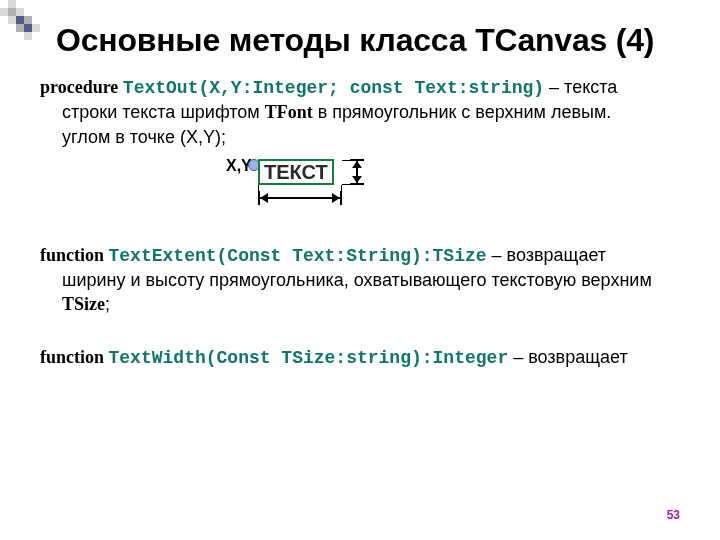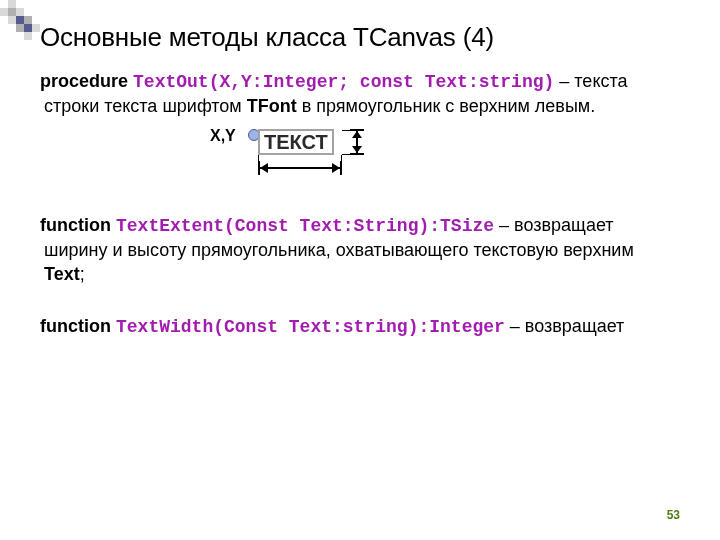--- a/index.html
+++ b/index.html
@@ -36,89 +36,89 @@
   .slide {
     position: absolute;
     top: 0;
     left: 0;
     right: 0;
     bottom: 0;
     padding: 18px 32px 20px 40px;
     box-sizing: border-box;
   }
   .title {
-    font-size: 26px;
-    font-weight: normal;
-    margin: 4px 0 16px 0;
+    font-size: 32px;
+    font-weight: bold;
+    margin: 4px 0 16px 16px;
     letter-spacing: -0.2px;
   }
   .body {
     font-size: 18px;
     line-height: 1.35;
   }
   .block {
     margin-bottom: 28px;
   }
   .mono {
-    font-family: Liberation Sans, sans-serif;
+    font-family: Liberation Serif, serif;
     font-weight: bold;
   }
   .keyword {
     font-family: "Courier New", monospace;
     font-weight: bold;
-    color: #a21caf;
+    color: #0f766e;
   }
   .desc {
     font-family: Arial, Helvetica, sans-serif;
     font-weight: normal;
     color: #000;
   }
   .indent {
-    margin-left: 4px;
+    margin-left: 22px;
     display: block;
   }
   .pagenum {
     position: absolute;
     right: 40px;
     bottom: 18px;
     font-size: 12px;
     font-weight: bold;
-    color: #4d7c0f;
+    color: #a21caf;
   }
 
   
   .diagram-wrap {
     margin: 6px 0 0 170px;
     position: relative;
     width: 200px;
     height: 60px;
   }
   .xy-label {
     position: absolute;
     top: 0;
-    left: 0;
+    left: 16px;
     font-weight: bold;
     font-size: 16px;
   }
   .xy-dot {
     position: absolute;
     top: 4px;
     left: 38px;
     width: 10px;
     height: 10px;
     border-radius: 50%;
     background: #9db4e6;
     border: 1px solid #3d5aa8;
   }
   .text-box {
     position: absolute;
     top: 4px;
     left: 48px;
     padding: 1px 4px;
-    border: 2px solid #a3a3a3;
+    border: 2px solid #15803d;
     font-size: 20px;
     font-weight: bold;
     color: #2a2a2a;
     background: #fff;
     line-height: 1;
   }
   
   .arrow-h {
     position: absolute;
     top: 36px;
@@ -227,20 +227,21 @@
 
   <div class="title">Основные методы класса TCanvas (4)</div>
 
   <div class="body">
 
     <div class="block">
       <span class="mono">procedure </span><span class="keyword">TextOut(X,Y:Integer; const Text:string)</span><span class="desc"> – текста</span>
       <span class="indent desc">
         <span>строки текста шрифтом </span><span class="mono" style="color:#000;">TFont</span><span>  в прямоугольник с верхним левым.</span>
       </span>
+      <span class="indent desc">углом в точке (X,Y);</span>
 
       
       <div class="diagram-wrap">
         <div class="xy-label">X,Y</div>
         <div class="xy-dot"></div>
         <div class="text-box">ТЕКСТ</div>
 
         <div class="ext-line" style="top:5px;left:132px;width:10px;height:1px;"></div>
         <div class="ext-line" style="top:29px;left:132px;width:10px;height:1px;"></div>
         <div class="arrow-v">
@@ -260,24 +261,24 @@
           <div class="ah-l"></div>
             <div class="ah-r"></div>
         </div>
       </div>
     </div>
 
     <div class="block">
       <span class="mono">function </span><span class="keyword">TextExtent(Const Text:String):TSize</span><span class="desc"> – возвращает</span>
       <span class="indent desc">ширину и высоту прямоугольника, охватывающего текстовую верхним</span>
       <span class="indent">
-        <span class="mono" style="color:#000;">Text</span><span class="desc">;</span>
+        <span class="mono" style="color:#000;">TSize</span><span class="desc">;</span>
       </span>
     </div>
 
     <div class="block">
-      <span class="mono">function </span><span class="keyword">TextWidth(Const Text:string):Integer</span><span class="desc"> – возвращает</span>
+      <span class="mono">function </span><span class="keyword">TextWidth(Const TSize:string):Integer</span><span class="desc"> – возвращает</span>
     </div>
 
   </div>
 
   <div class="pagenum">53</div>
 </div>
 
 </body></html>

